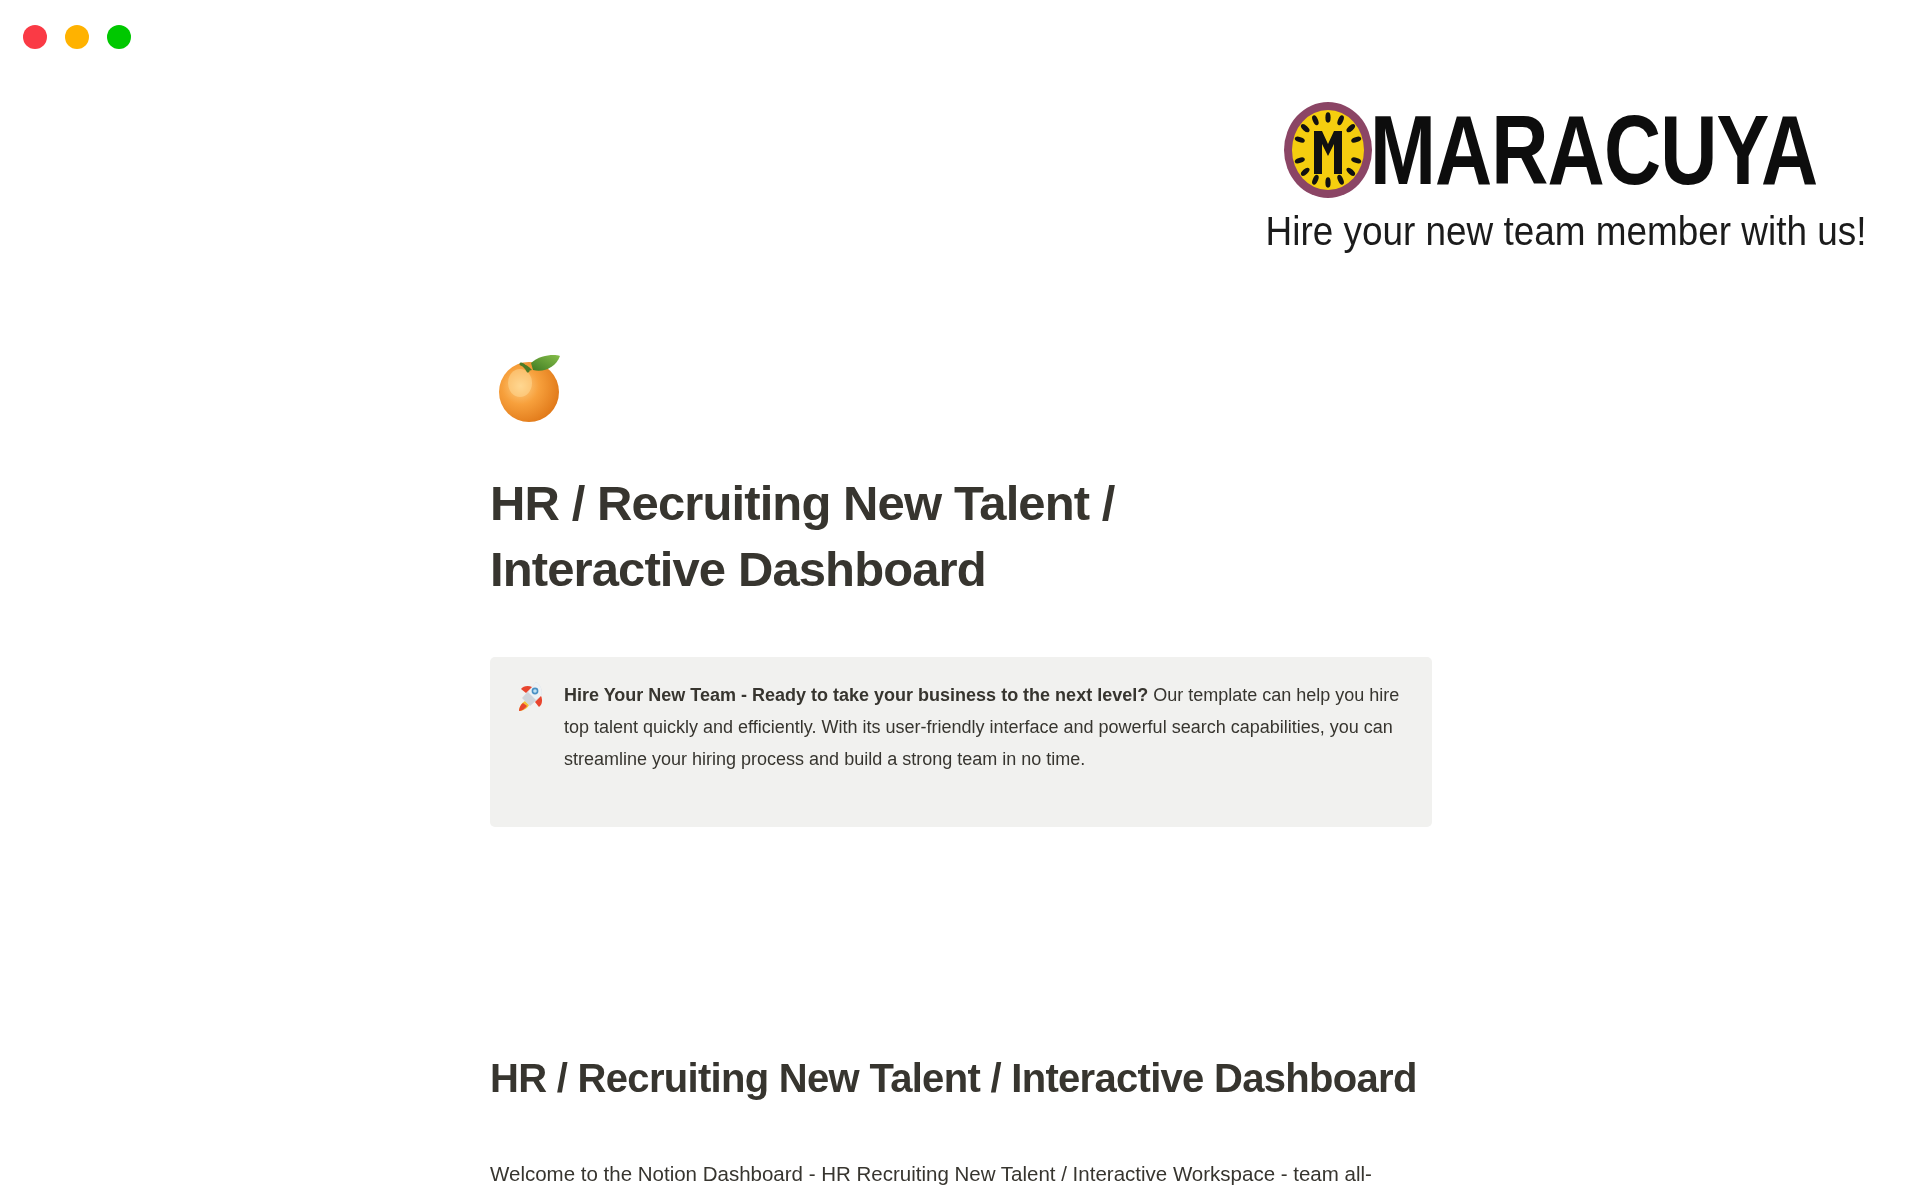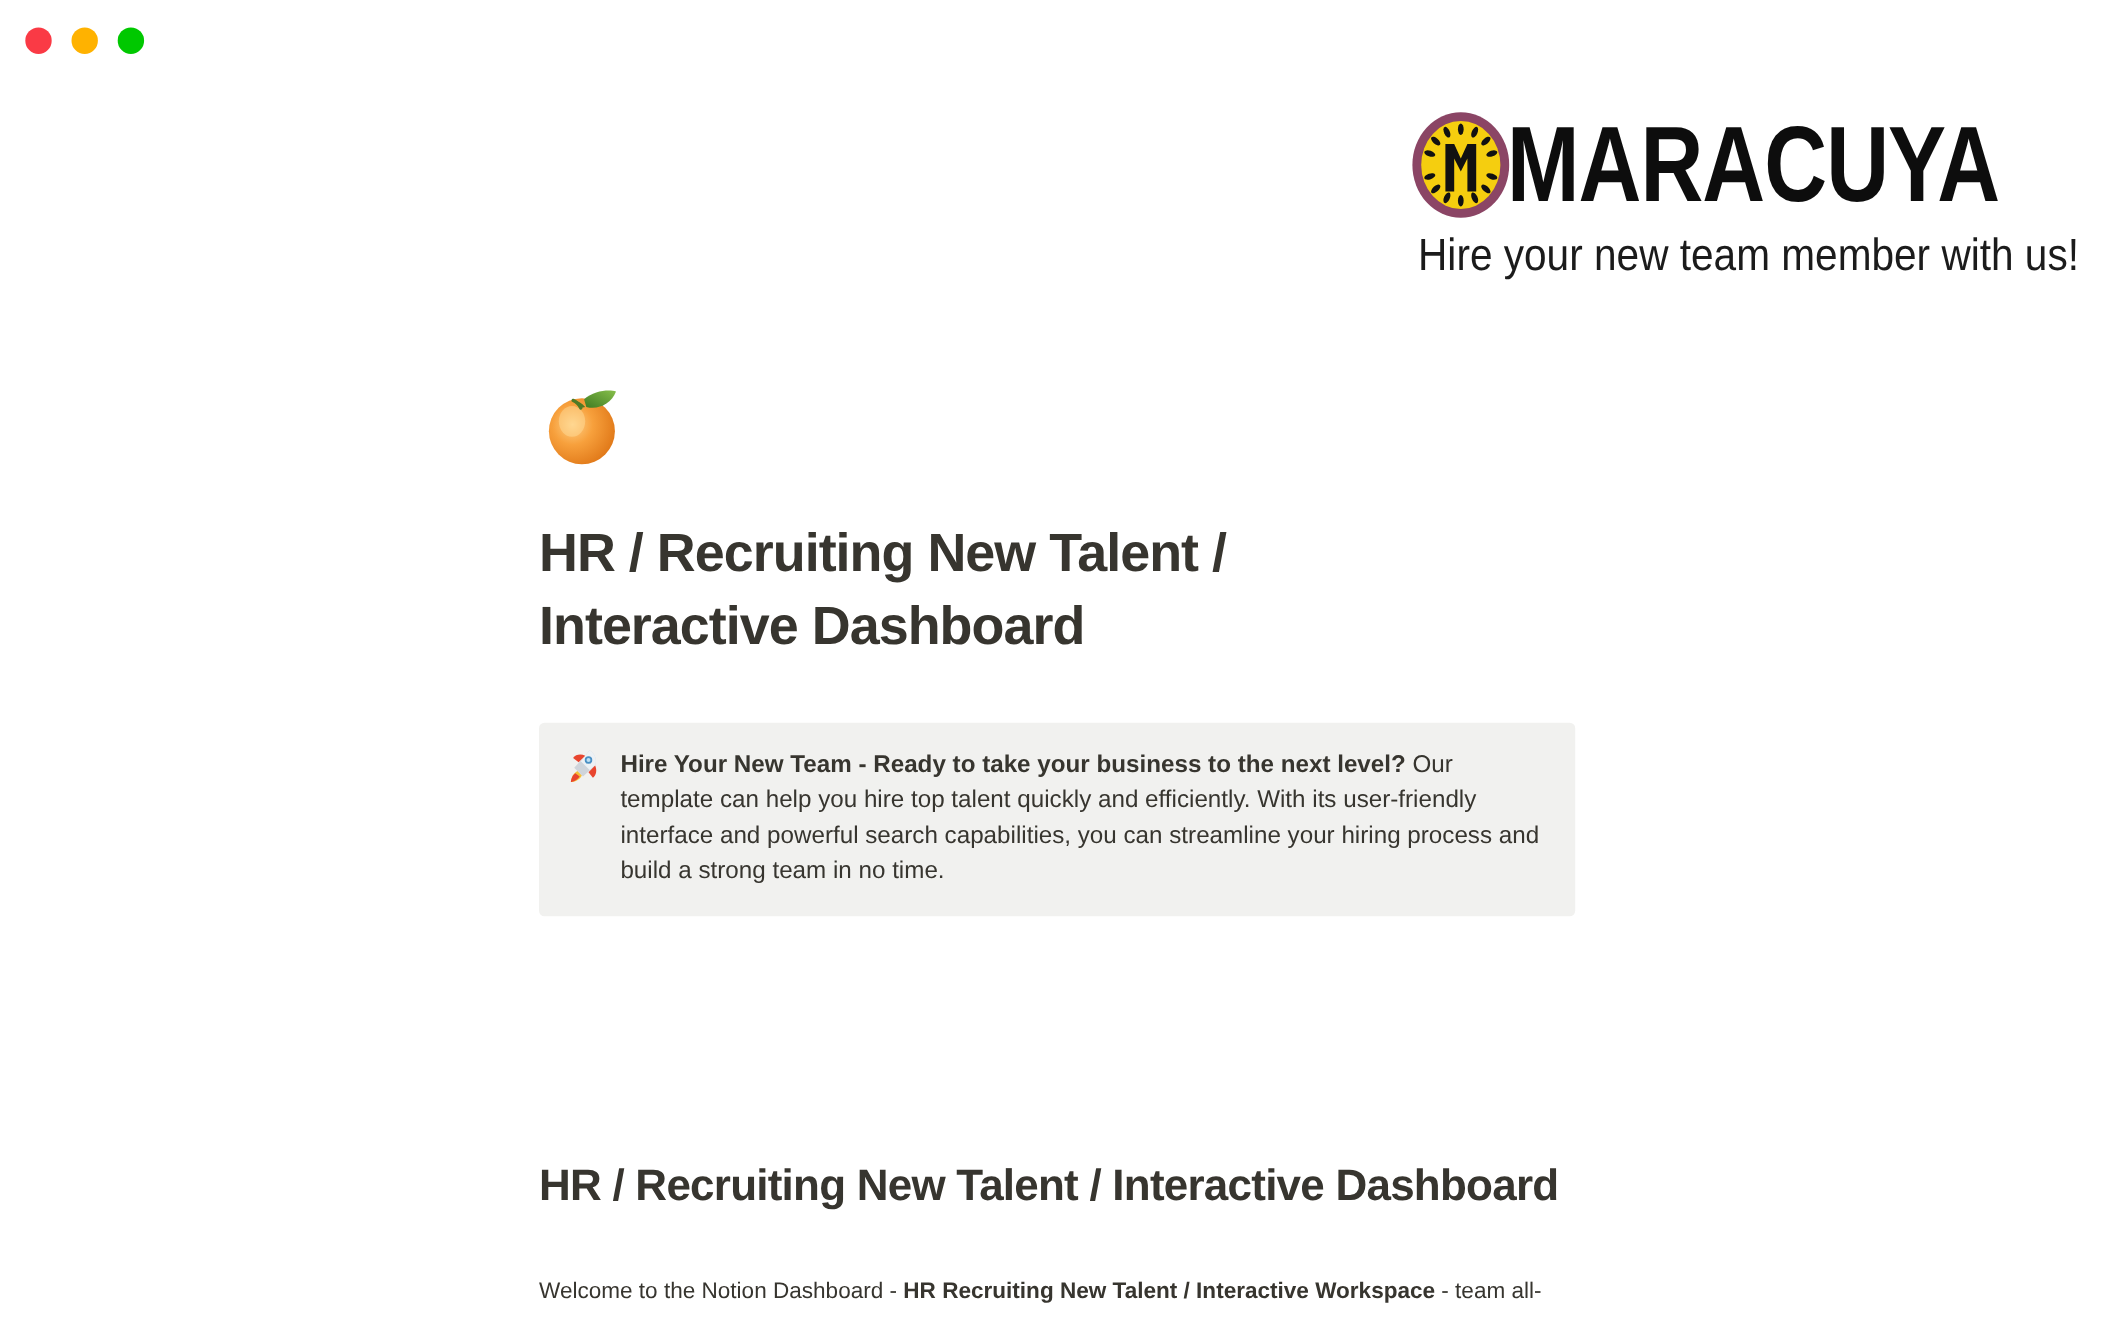--- a/index.html
+++ b/index.html
@@ -42,21 +42,21 @@
     border-radius: 50%;
     display: block;
   }
 
   
   #brand-block {
     position: absolute;
     top: 100px;
     right: 30px;
     width: 720px;
-    text-align: right;
+    text-align: center;
   }
   #brand-lockup {
     display: flex;
     align-items: center;
     justify-content: flex-end;
     gap: 0px;
     height: 100px;
   }
   #brand-emblem {
     width: 92px;
@@ -135,21 +135,21 @@
   #callout-emoji {
     flex: 0 0 auto;
     width: 30px;
     height: 34px;
     font-size: 26px;
     line-height: 34px;
   }
   #callout-emoji svg { display: block; }
   #callout-text {
     flex: 1 1 auto;
-    font-size: 22px;
+    font-size: 18px;
     line-height: 32px;
     color: #37352f;
     font-weight: 400;
   }
   #callout-text .lead { font-weight: 700; }
 
   
   #section-heading {
     position: absolute;
     top: 1050px;
@@ -167,21 +167,21 @@
     position: absolute;
     top: 1158px;
     left: 0;
     width: 960px;
     font-size: 20.5px;
     line-height: 32px;
     color: #37352f;
     white-space: nowrap;
     overflow: hidden;
   }
-  #section-paragraph .bold { font-weight: 700; }
+  #section-paragraph .bold { font-weight: 400; }
 </style>
 </head>
 <body>
 
 <div id="app-window">
 
   <div id="title-bar">
     <div class="traffic-lights">
       <span class="dot" style="background:#FA3A45"></span>
       <span class="dot" style="background:#FFB200"></span>

